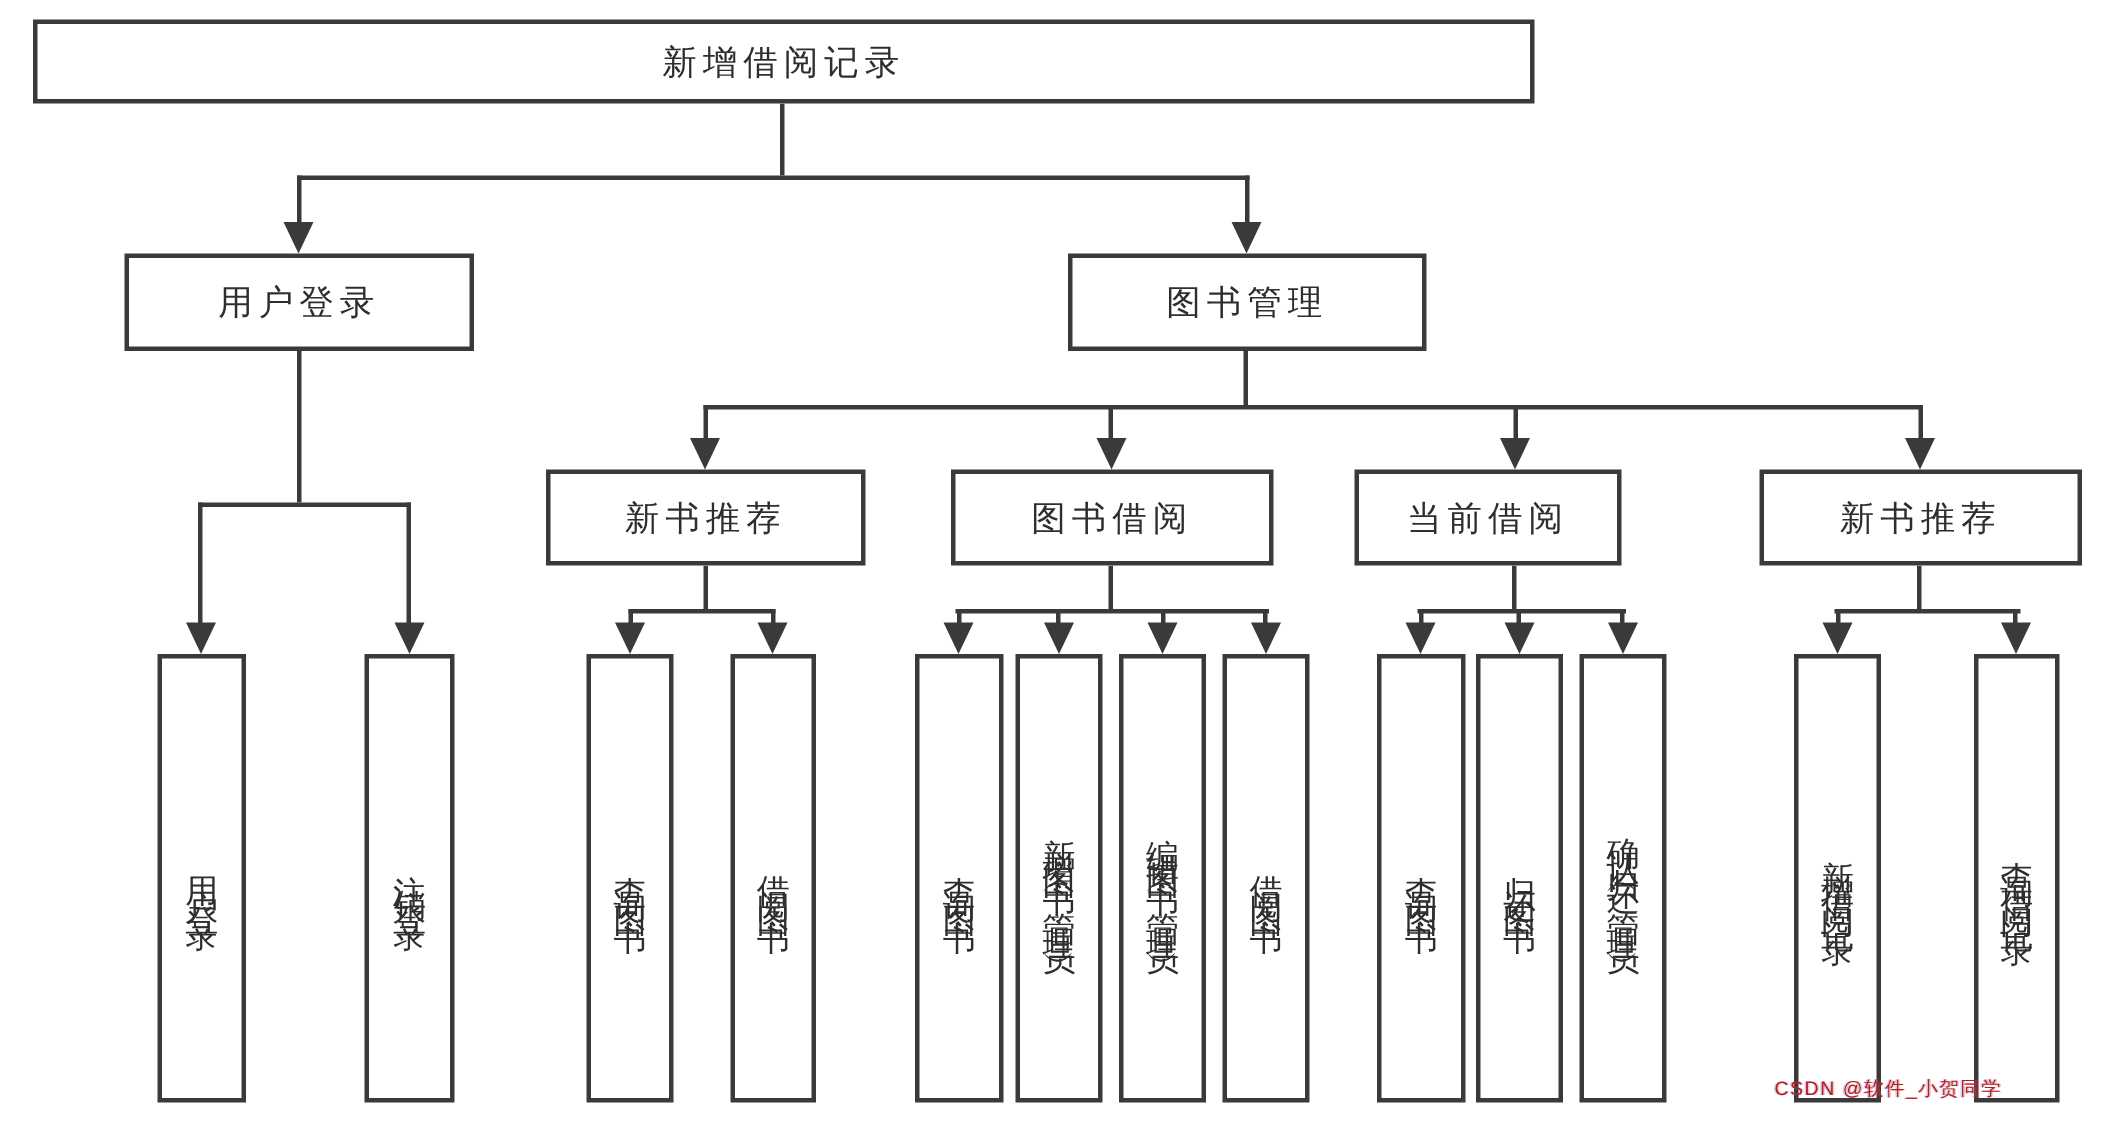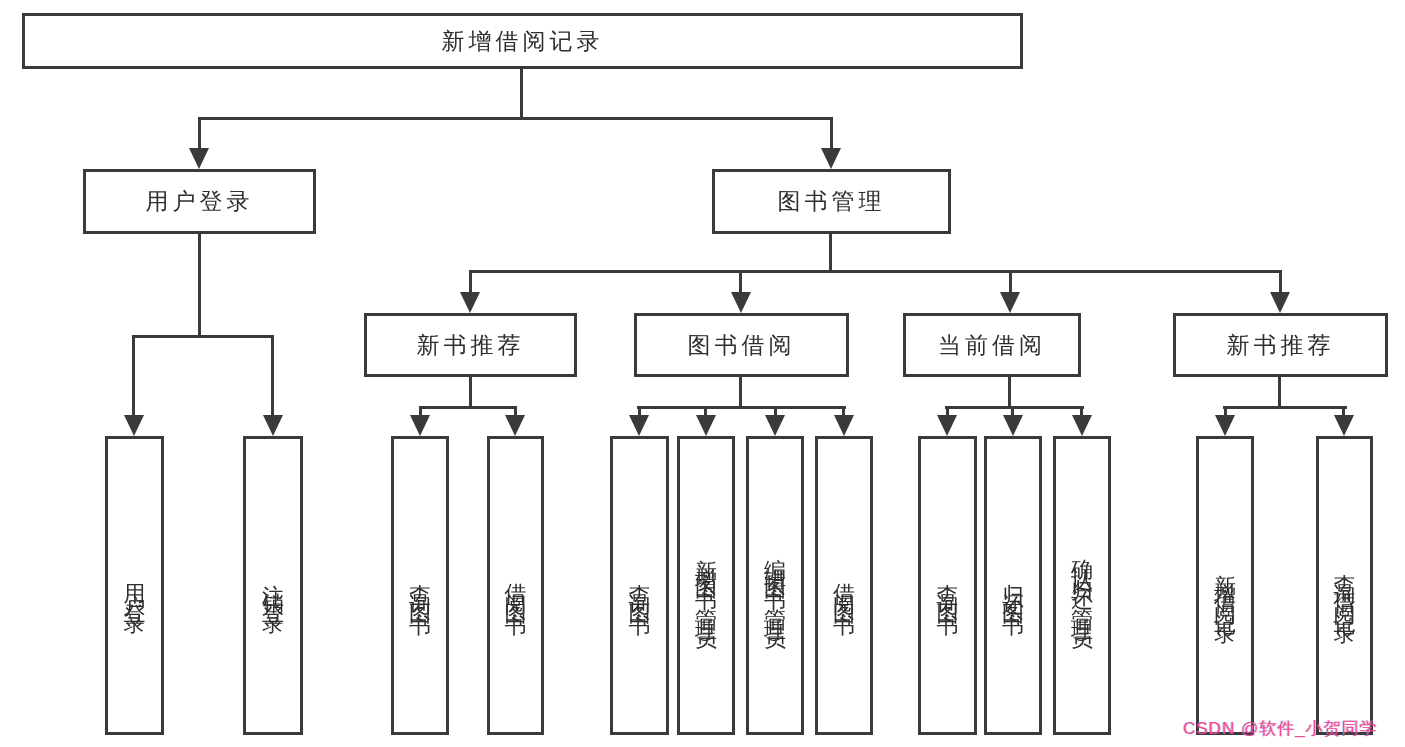--- a/index.html
+++ b/index.html
@@ -19,21 +19,21 @@
     color:#2e2e2e;font-size:23px;letter-spacing:4px;z-index:2;text-align:center;
     white-space:nowrap;
   }
   .leaf{font-size:22px;letter-spacing:0;}
   .leaf .vtext{
     writing-mode:vertical-rl;text-orientation:mixed;
     letter-spacing:10px;line-height:1;white-space:nowrap;
   }
   .watermark{
     position:absolute;left:1183px;top:717px;z-index:6;
-    font-size:17px;color:#ec4899;letter-spacing:1px;
+    font-size:13px;color:#b91c1c;letter-spacing:1px;
     text-shadow:1px 0 rgba(231,96,96,0.35),-1px 0 rgba(96,120,231,0.35);
   }
 </style>
 </head>
 <body>
 
 <div id="canvas">
 
   <div class="box" style="left:22px;top:13px;width:1001px;height:56px;">
     <span>新增借阅记录</span>

